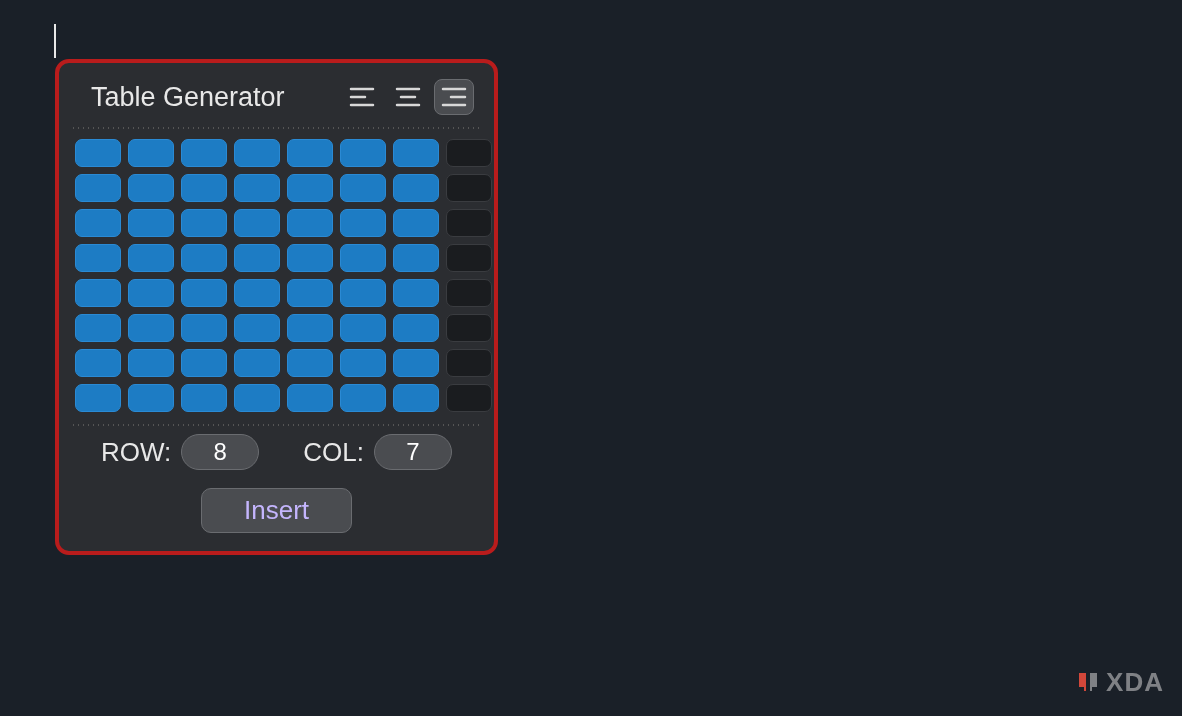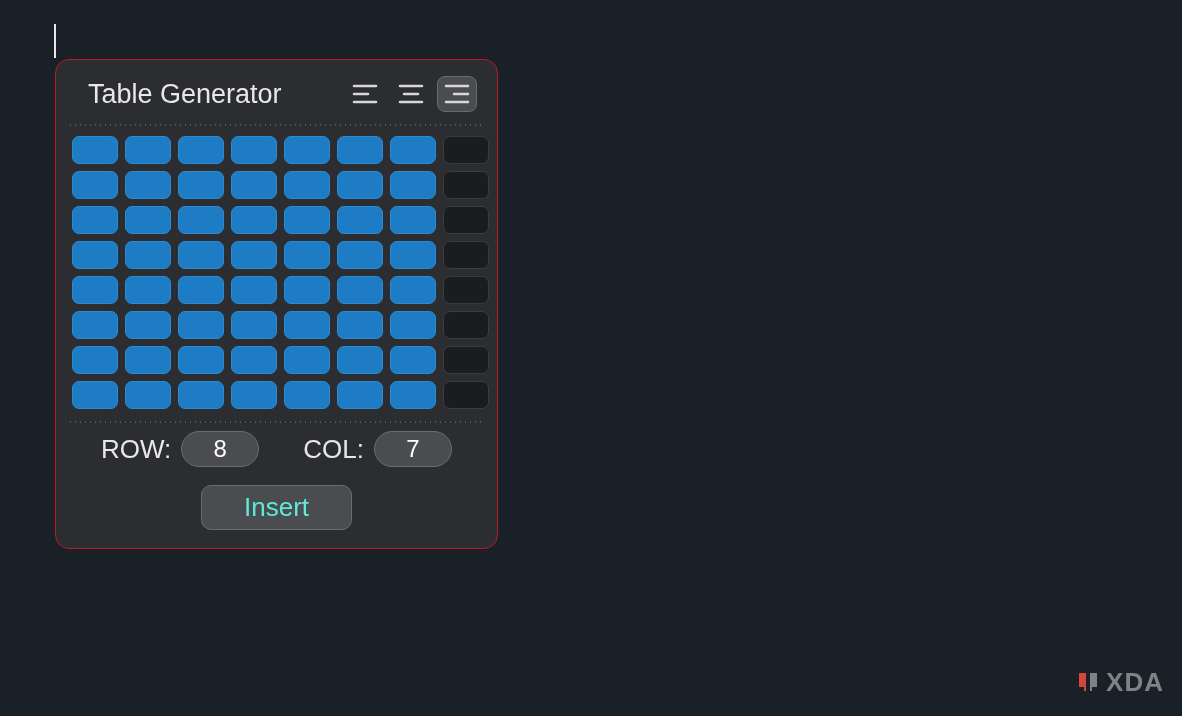--- a/index.html
+++ b/index.html
@@ -22,21 +22,21 @@
       width: 2px;
       height: 34px;
       background: #e8e8e8;
     }
     .panel {
       position: absolute;
       top: 59px;
       left: 55px;
       width: 443px;
       background: #2b2d31;
-      border: 1px solid #b91c1c;
+      border: 4px solid #b91c1c;
       border-radius: 14px;
       padding: 12px 12px 18px 12px;
     }
     .panel-header {
       display: flex;
       align-items: center;
       padding: 4px 8px 8px 20px;
     }
     .panel-title {
       color: #e8e8e8;
@@ -124,21 +124,21 @@
       justify-content: center;
       border: 1px solid #6a6c70;
     }
     .insert-wrap {
       display: flex;
       justify-content: center;
       margin-top: 18px;
     }
     .insert-btn {
       background: #4a4c50;
-      color: #5eead4;
+      color: #c4b5fd;
       font-size: 26px;
       font-weight: 400;
       border: 1px solid #6a6c70;
       border-radius: 10px;
       padding: 6px 42px;
       cursor: pointer;
     }
     .watermark {
       position: absolute;
       right: 18px;

